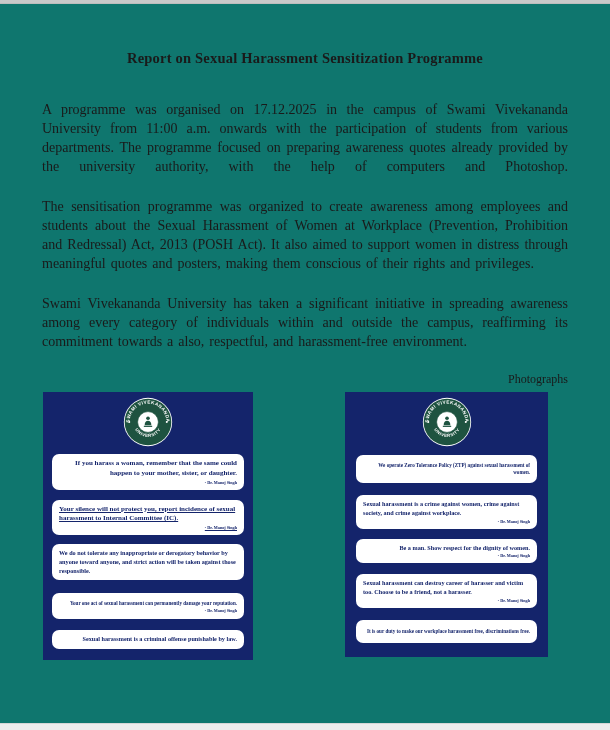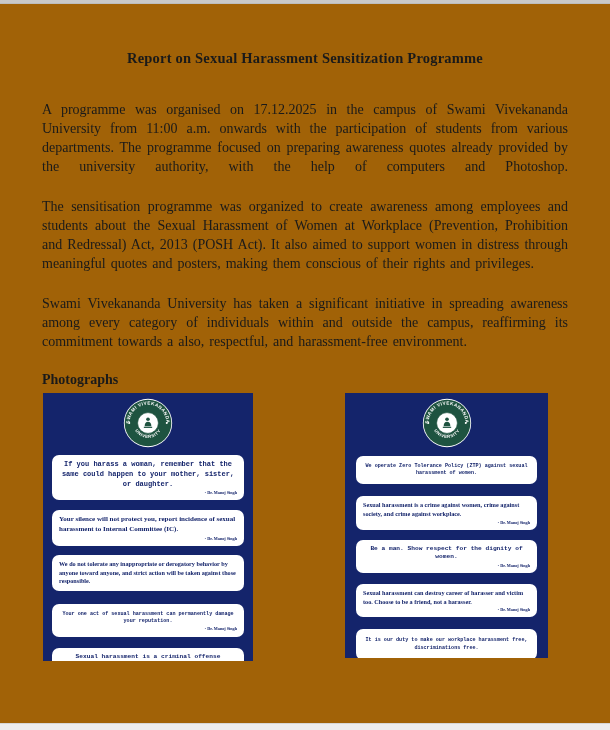--- a/index.html
+++ b/index.html
@@ -1,19 +1,19 @@
 <!DOCTYPE html>
 <html><head>
 <meta charset="utf-8">
 <style>
   html,body{margin:0;padding:0;background:#ffffff;}
   .page{
     position:relative;
     width:610px;height:730px;
-    background:#a16207;
+    background:#0f766e;
     font-family:"Liberation Serif", serif;
     color:#1a1a1a;
     overflow:hidden;
   }
   .page-edge-top{
     position:absolute;top:0;left:0;width:610px;height:3px;
     background:#c9c9c9;border-bottom:1px solid #bdbdbd;
   }
   .page-edge-bottom{
     position:absolute;bottom:0;left:0;width:610px;height:6px;
@@ -30,21 +30,21 @@
   .body-para{
     font-size:14px;line-height:19px;
     text-align:justify;
     margin:0 0 21px 0;
     word-spacing:1.5px;
   }
   .body-para.first{margin-top:33px;}
   .body-para.force-last{text-align-last:justify;}
   .photos-heading{
     margin:13px 0 5px 0;
-    font-size:14px;font-weight:bold;text-align:left;
+    font-size:12px;font-weight:normal;text-align:right;
   }
   .posters-row{
     display:flex;align-items:flex-start;
     margin-left:1px;
   }
   .poster{
     background:#14246b;
     box-sizing:border-box;
     display:flex;flex-direction:column;align-items:center;
     overflow:hidden;
@@ -61,29 +61,29 @@
   .quote-card{
     background:#ffffff;border-radius:7px;
     color:#14246b;font-weight:bold;
     padding:5px 7px;
     box-sizing:border-box;
   }
   .quote-text{line-height:1.4;}
   .q-lg{font-size:7px;}
   .q-md{font-size:6.2px;}
   .q-sm{font-size:5.1px;}
-  .t-center{text-align:center;font-family:Liberation Mono, monospace;}
+  .t-center{text-align:right;}
   .t-left{text-align:left;}
   .quote-attr{
     font-size:4.2px;text-align:right;line-height:1.2;
     margin-top:1px;color:#14246b;
   }
   
   .poster.left .quote-card:nth-child(1){margin-bottom:10px;}
-  .poster.left .quote-card:nth-child(2){margin-bottom:9px;}
+  .poster.left .quote-card:nth-child(2){margin-bottom:9px;text-decoration:underline;}
   .poster.left .quote-card:nth-child(3){margin-bottom:13px;}
   .poster.left .quote-card:nth-child(4){margin-bottom:11px;padding-top:7px;padding-bottom:6px;}
   .poster.right .quote-card:nth-child(1){margin-bottom:12px;padding-top:7px;padding-bottom:7px;}
   .poster.right .quote-card:nth-child(2){margin-bottom:10px;}
   .poster.right .quote-card:nth-child(3){margin-bottom:11px;}
   .poster.right .quote-card:nth-child(4){margin-bottom:12px;}
   .poster.right .quote-card:nth-child(5){padding-top:8px;padding-bottom:8px;}
 </style>
 </head>
 <body>

